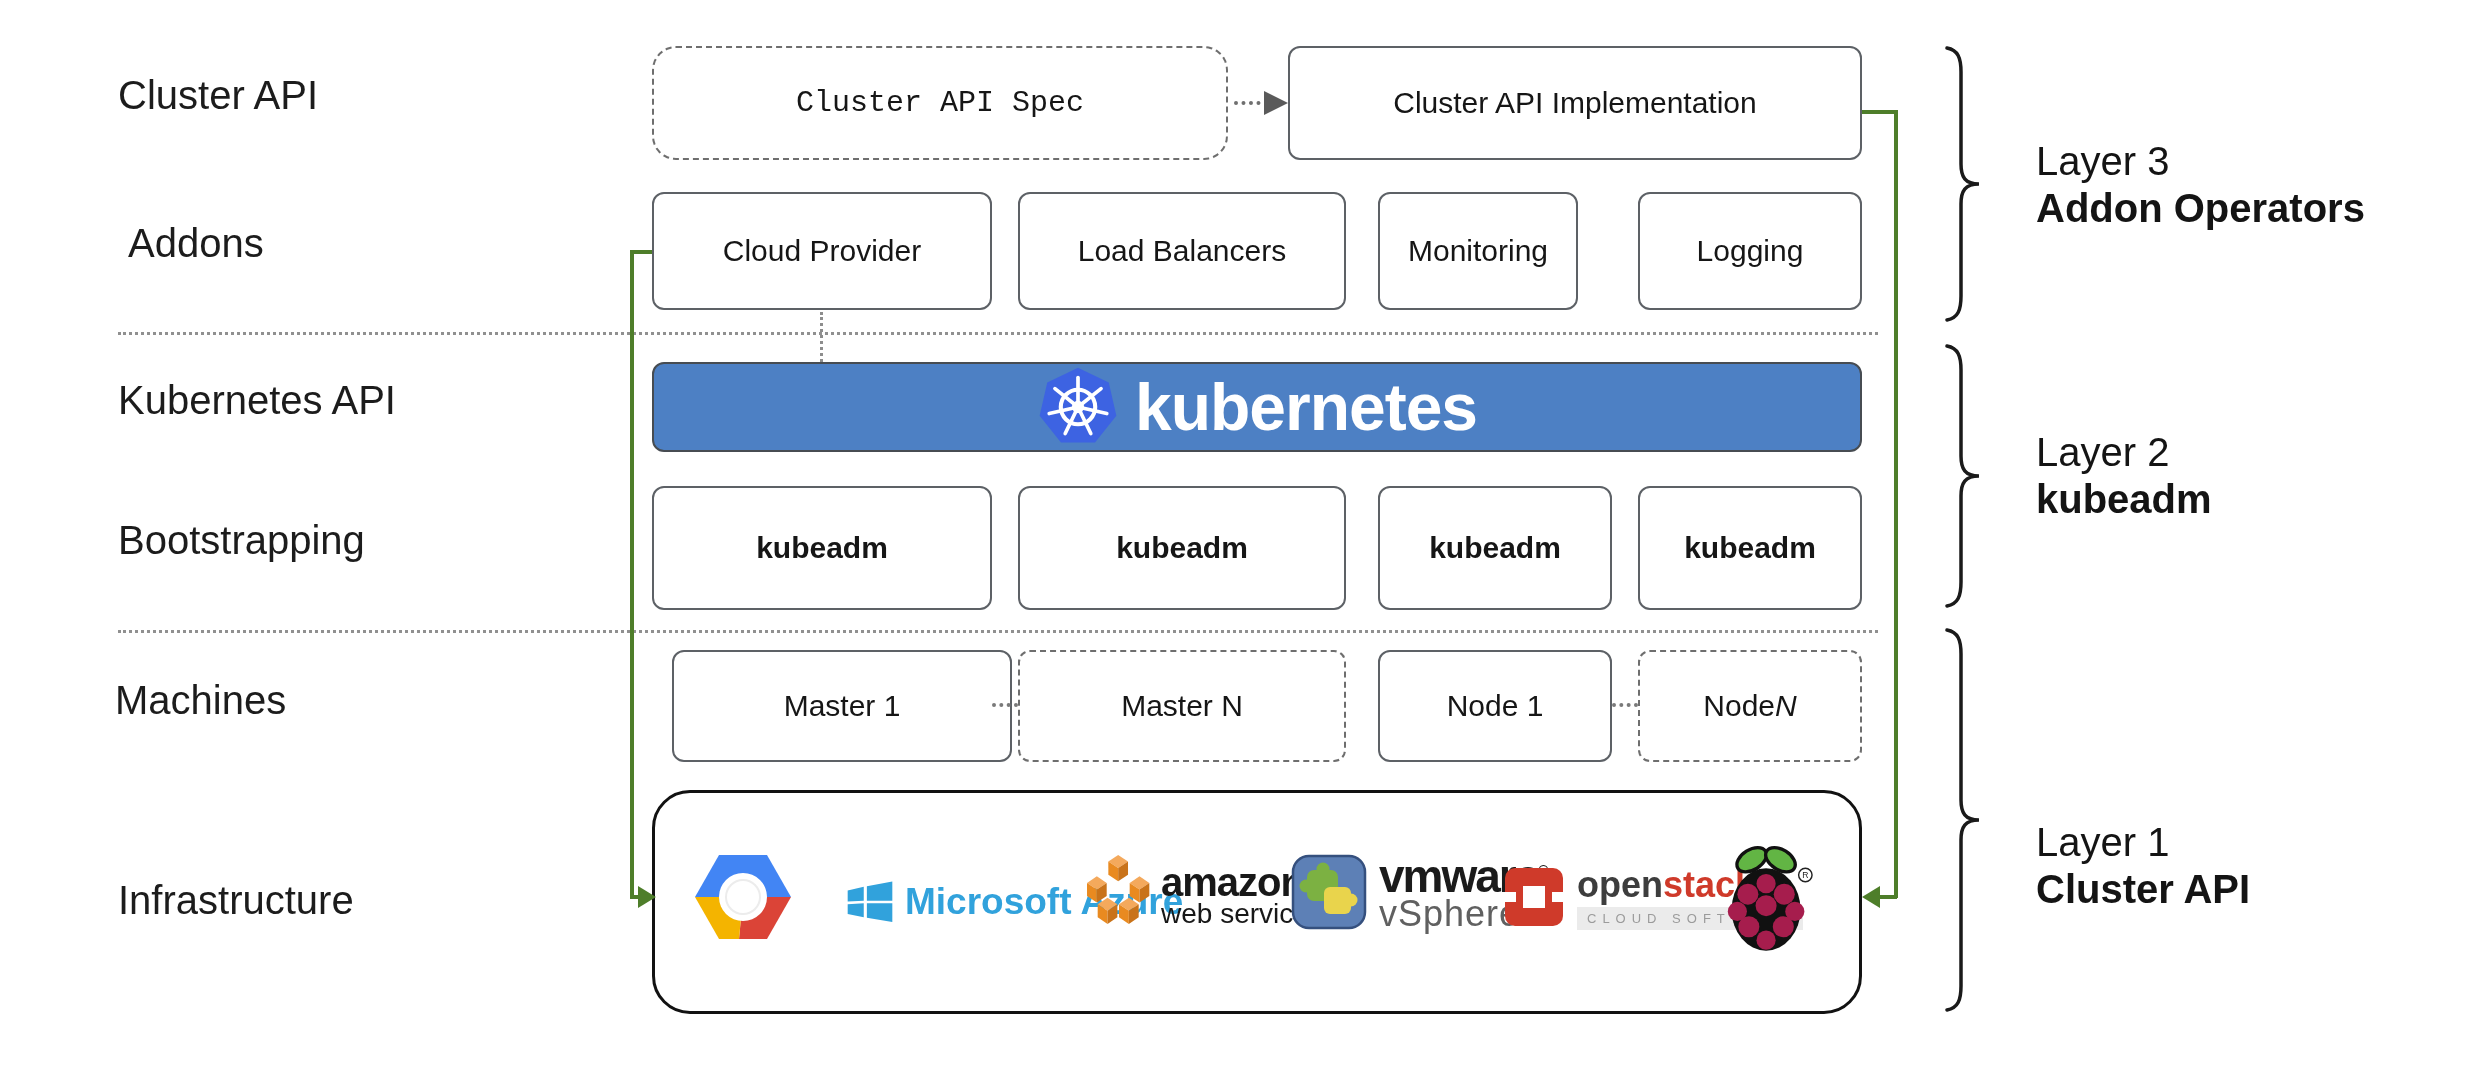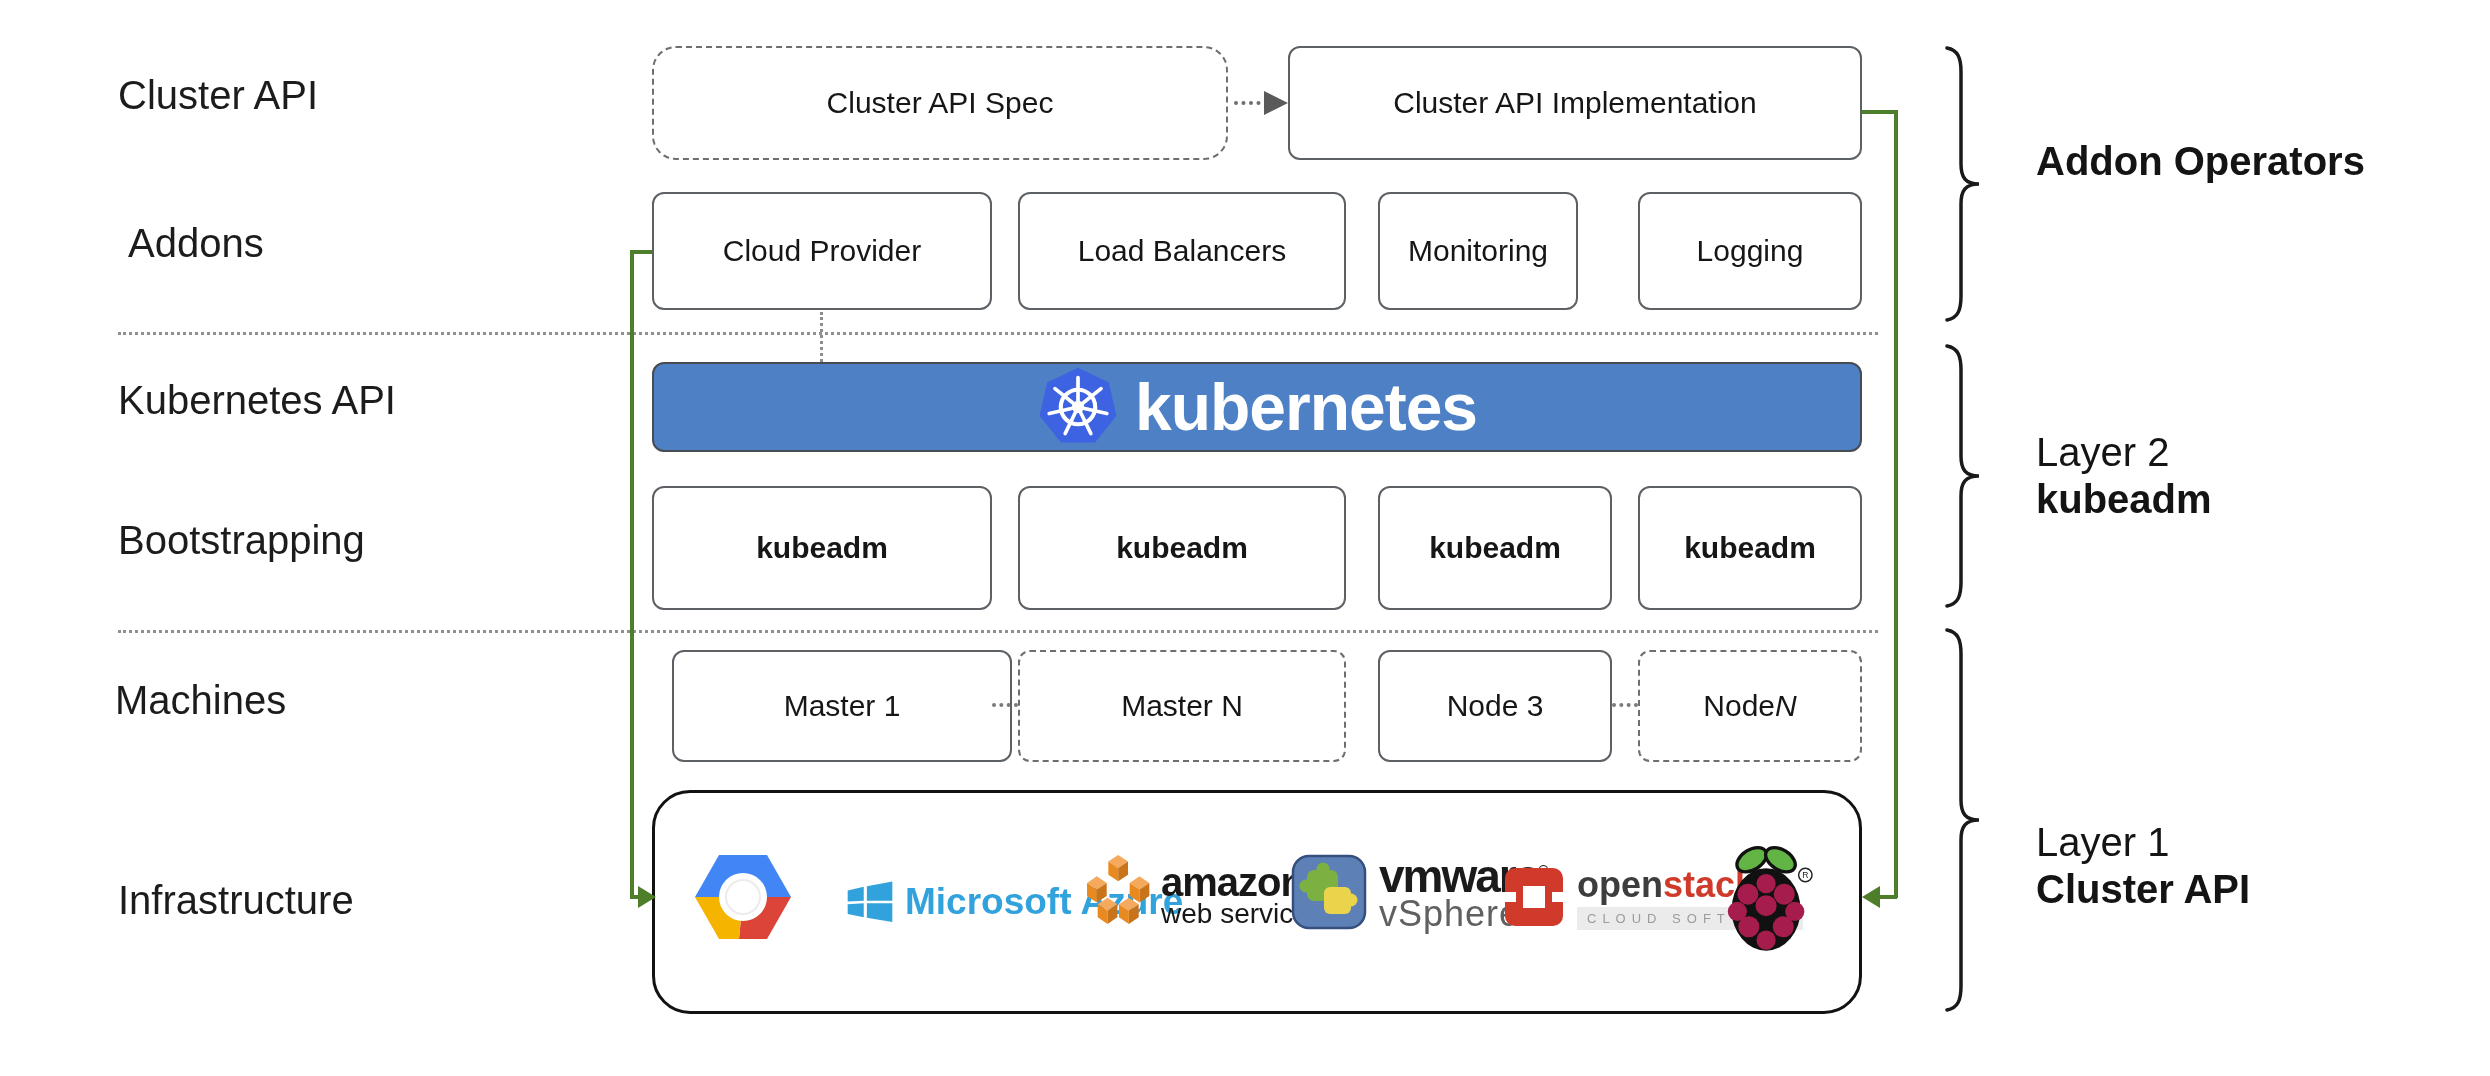--- a/index.html
+++ b/index.html
@@ -72,21 +72,21 @@
 
 <div id="canvas">
 
   <div class="row-label" style="left:118px; top:95px;">Cluster API</div>
   <div class="row-label" style="left:128px; top:243px;">Addons</div>
   <div class="row-label" style="left:118px; top:400px;">Kubernetes API</div>
   <div class="row-label" style="left:118px; top:540px;">Bootstrapping</div>
   <div class="row-label" style="left:105px; top:700px;margin-left:10px;">Machines</div>
   <div class="row-label" style="left:118px; top:900px;">Infrastructure</div>
 
-  <div class="box dashed" style="left:652px; top:46px; width:576px; height:114px; border-radius:24px;">Cluster API Spec</div>
+  <div class="box dashed" style="left:652px; top:46px; width:576px; height:114px; border-radius:24px;font-family:Liberation Mono, monospace;">Cluster API Spec</div>
   <div class="box" style="left:1288px; top:46px; width:574px; height:114px;">Cluster API Implementation</div>
   <div class="dotline" style="left:1234px; top:101px; width:34px;"></div>
   <div class="arrowhead-right" style="left:1264px; top:91px;"></div>
 
   <div class="box" style="left:652px;  top:192px; width:340px; height:118px;">Cloud Provider</div>
   <div class="box" style="left:1018px; top:192px; width:328px; height:118px;">Load Balancers</div>
   <div class="box" style="left:1378px; top:192px; width:200px; height:118px;">Monitoring</div>
   <div class="box" style="left:1638px; top:192px; width:224px; height:118px;">Logging</div>
 
   <div class="divider" style="top:332px;"></div>
@@ -112,21 +112,21 @@
     <span class="k8s-word">kubernetes</span>
   </div>
 
   <div class="box bold" style="left:652px;  top:486px; width:340px; height:124px;">kubeadm</div>
   <div class="box bold" style="left:1018px; top:486px; width:328px; height:124px;">kubeadm</div>
   <div class="box bold" style="left:1378px; top:486px; width:234px; height:124px;">kubeadm</div>
   <div class="box bold" style="left:1638px; top:486px; width:224px; height:124px;">kubeadm</div>
 
   <div class="box" style="left:652px; top:650px; width:340px; height:112px;margin-left:20px;">Master 1</div>
   <div class="box dashed" style="left:1018px; top:650px; width:328px; height:112px;">Master N</div>
-  <div class="box" style="left:1378px; top:650px; width:234px; height:112px;">Node 3</div>
+  <div class="box" style="left:1378px; top:650px; width:234px; height:112px;">Node 1</div>
   <div class="box dashed" style="left:1638px; top:650px; width:224px; height:112px;">
     <span>Node </span>
       <span class="italicN">N</span>
   </div>
   <div class="conn-dots" style="left:992px;  top:703px; width:26px;"></div>
   <div class="conn-dots" style="left:1612px; top:703px; width:26px;"></div>
 
   <div class="infra">
 
     <div class="logo-group" style="left:36px; top:52px;">
@@ -251,20 +251,21 @@
     <path d="M3,2 C14,4 17,12 17,26 L17,118 C17,131 21,138 35,138 C21,138 17,145 17,158 L17,250 C17,264 14,272 3,274" fill="none" stroke="#1a1a1a" stroke-width="3.5" stroke-linecap="round"></path>
   </svg>
   <svg class="brace" style="left:1944px; top:344px;" width="40" height="264" viewBox="0 0 40 264">
     <path d="M3,2 C14,4 17,12 17,26 L17,112 C17,125 21,132 35,132 C21,132 17,139 17,152 L17,238 C17,252 14,260 3,262" fill="none" stroke="#1a1a1a" stroke-width="3.5" stroke-linecap="round"></path>
   </svg>
   <svg class="brace" style="left:1944px; top:628px;" width="40" height="384" viewBox="0 0 40 384">
     <path d="M3,2 C14,4 17,12 17,26 L17,172 C17,185 21,192 35,192 C21,192 17,199 17,212 L17,358 C17,372 14,380 3,382" fill="none" stroke="#1a1a1a" stroke-width="3.5" stroke-linecap="round"></path>
   </svg>
 
   <div class="layer-label" style="left:2036px; top:138px;">
+    <div class="l1">Layer 3</div>
     <div class="l2">Addon Operators</div>
   </div>
   <div class="layer-label" style="left:2036px; top:429px;">
     <div class="l1">Layer 2</div>
     <div class="l2">kubeadm</div>
   </div>
   <div class="layer-label" style="left:2036px; top:773px;margin-top:46px;">
     <div class="l1">Layer 1</div>
     <div class="l2">Cluster API</div>
   </div>

